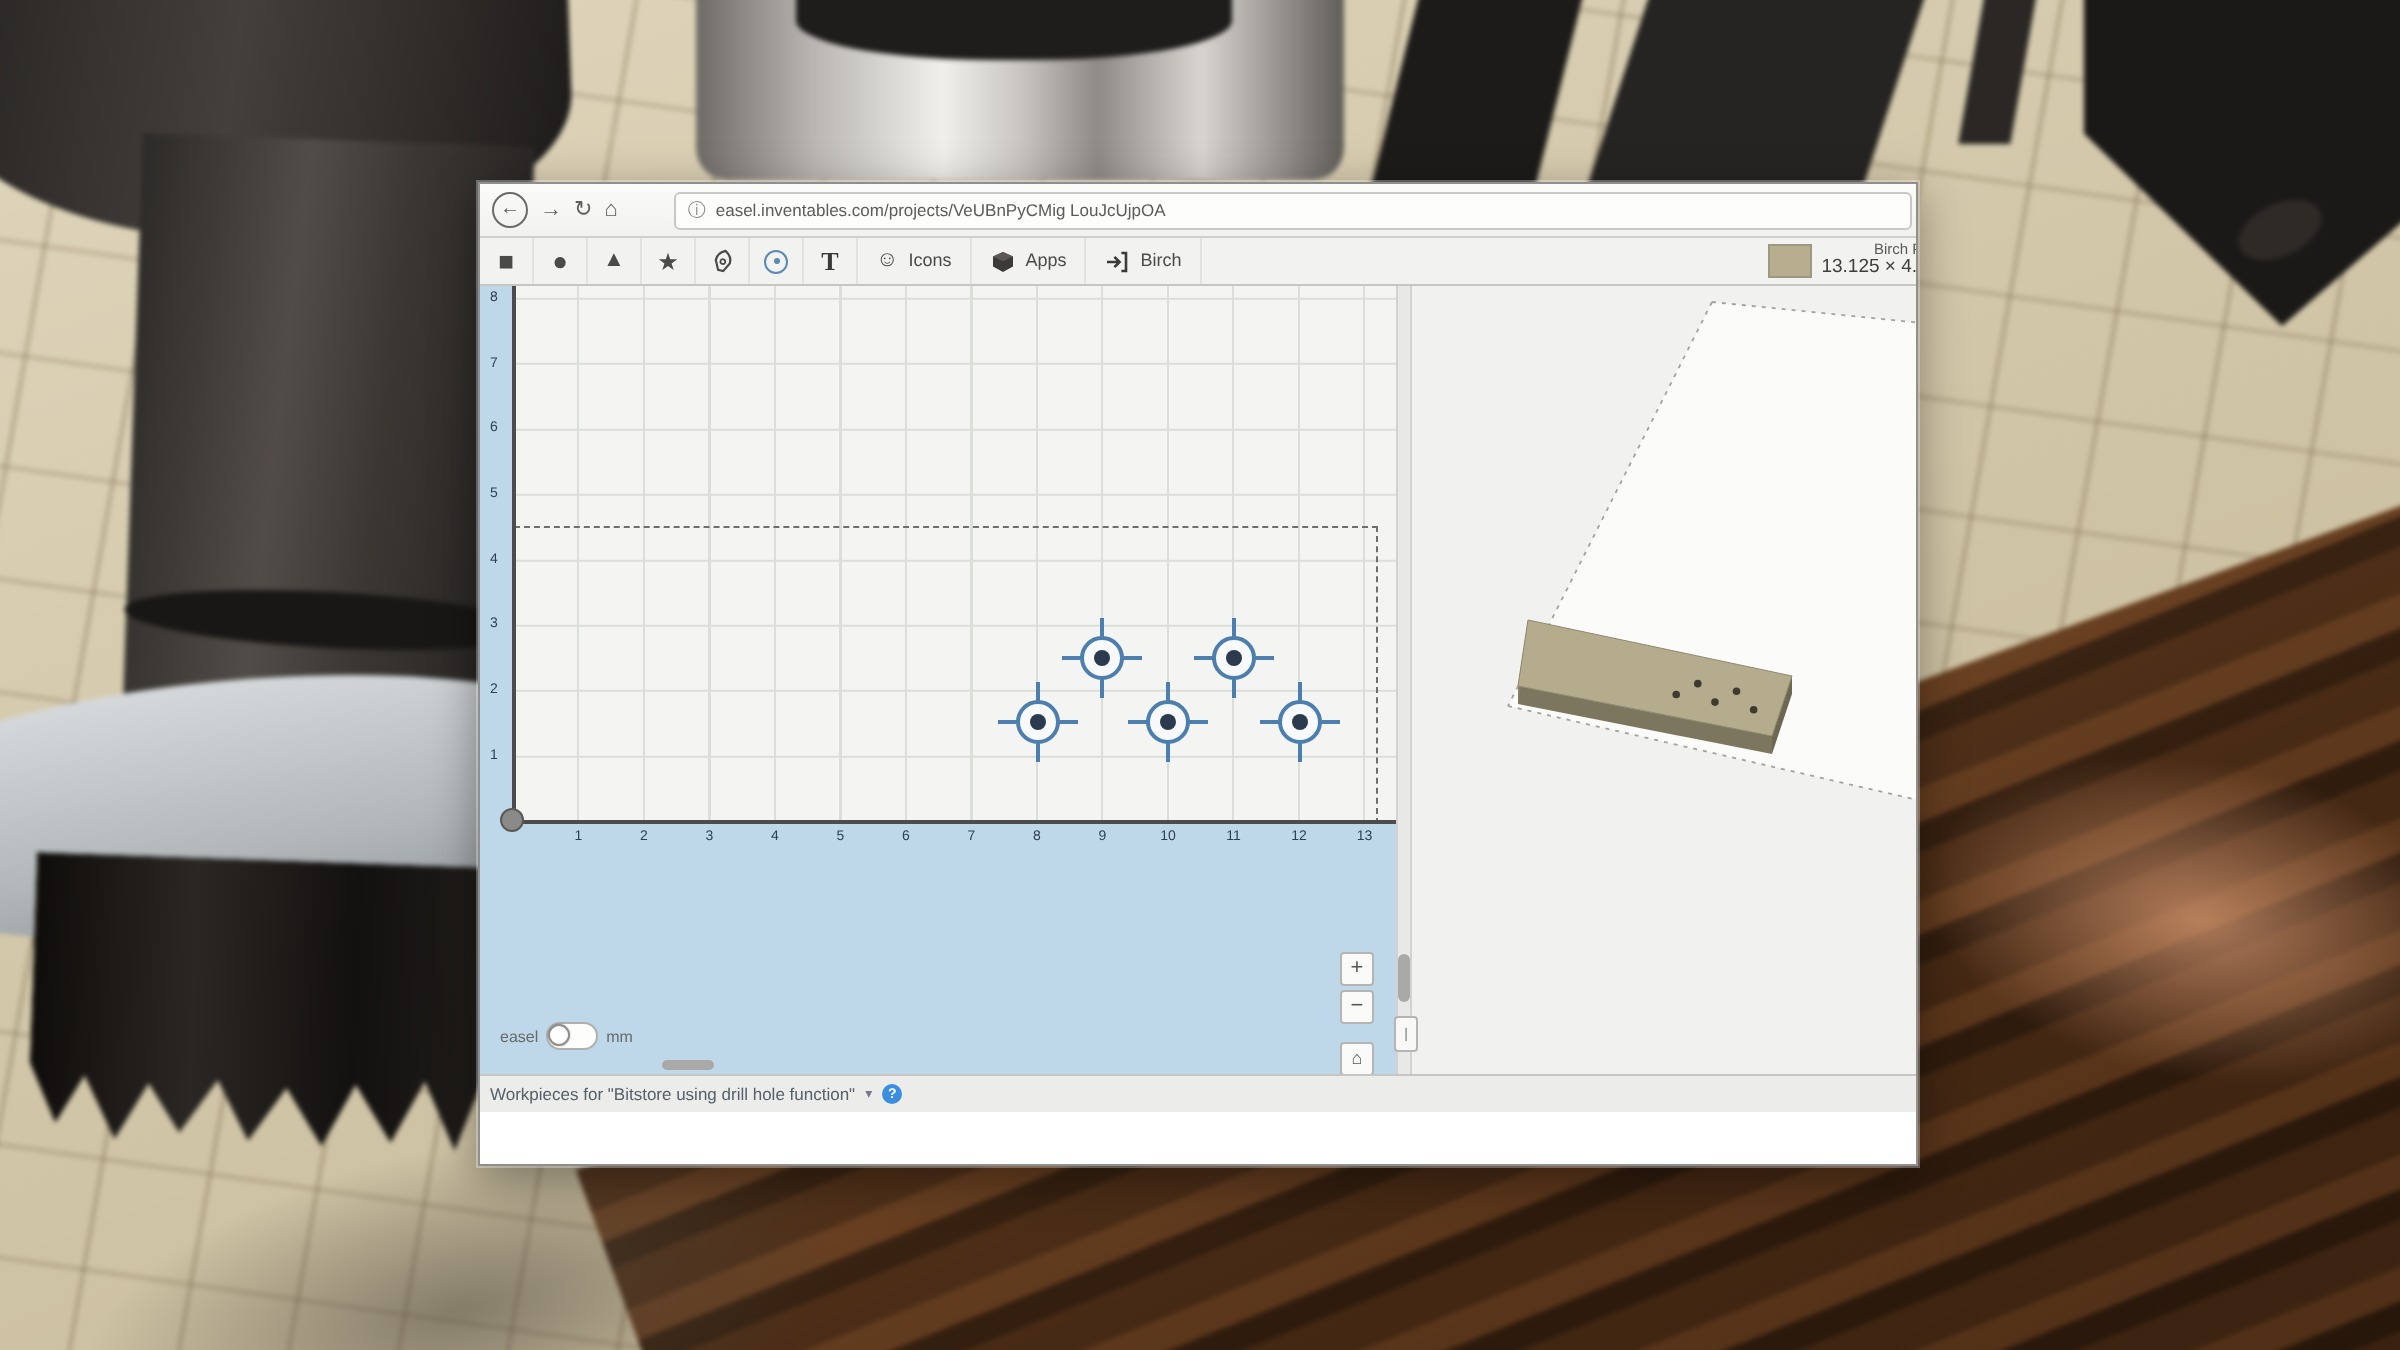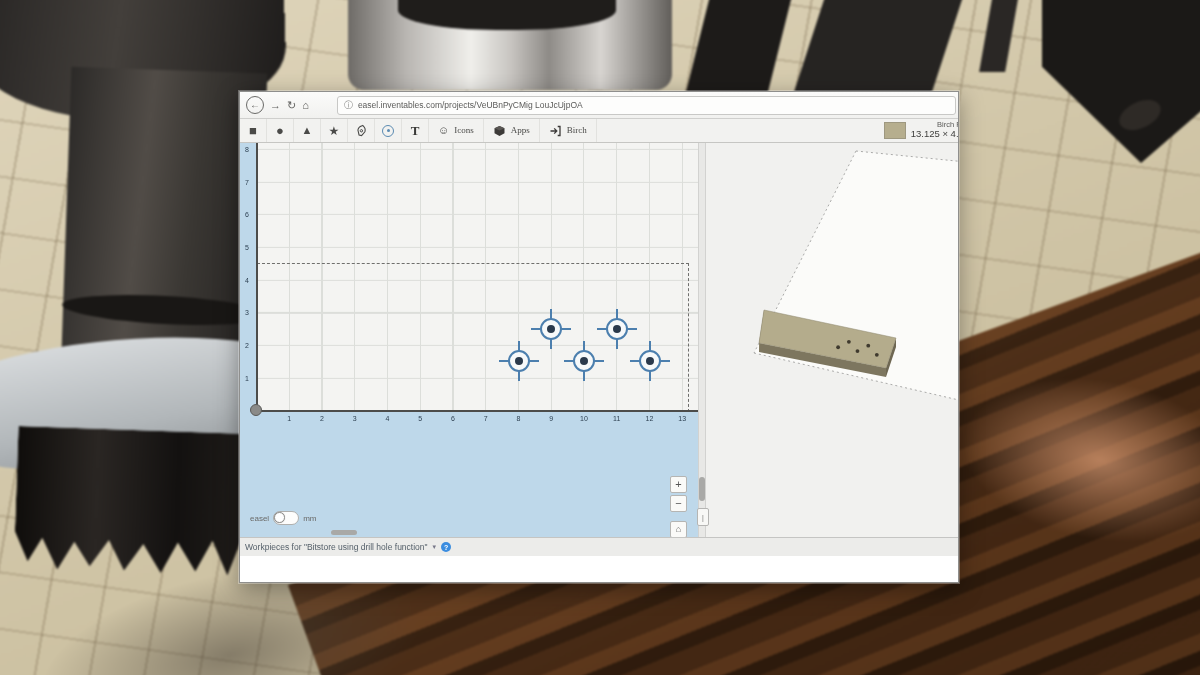--- a/index.html
+++ b/index.html
@@ -65,21 +65,21 @@
   .appbar{height:30px;background:#3c566e;display:flex;align-items:center;padding:0 10px;color:#fff;}
   .appbar .title{font-size:13px;font-weight:600;color:#f2f6f8;margin-left:9px;letter-spacing:.2px;}
   .appbar .star{font-size:10px;color:rgba(255,255,255,.4);margin-left:7px;}
   .menu{font-size:9px;color:#ccd7df;margin-left:17px;}
   .menu:first-of-type{margin-left:24px;}
   .saving{font-size:9px;color:#8da1b0;margin-left:20px;}
   .toolbar{height:23px;background:#f2f2f0;border-bottom:1px solid #c6c6c3;display:flex;align-items:stretch;}
   .tool{width:27px;display:flex;align-items:center;justify-content:center;border-right:1px solid #e2e2df;
     color:#4a4a48;font-size:12px;line-height:1;background:#f2f2f0;border-top:0;border-bottom:0;border-left:0;padding:0;}
   .tool.wide{width:auto;padding:0 9px;gap:5px;font-size:9px;}
-  .tool .lbl{font-size:9px;color:#4a4a48;font-family:Liberation Serif, serif;}
+  .tool .lbl{font-size:9px;color:#4a4a48;}
   .glyph-square{font-size:13px;} .glyph-circle{font-size:13px;} .glyph-tri{font-size:11px;} .glyph-star{font-size:12px;}
   .glyph-T{font-family:"Liberation Serif",serif;font-weight:bold;font-size:13px;color:#3a3a38;}
   .drill-glyph{width:10px;height:10px;border:1.5px solid #5b8bb2;border-radius:50%;position:relative;}
   .drill-glyph::after{content:'';position:absolute;left:50%;top:50%;width:3px;height:3px;margin:-1.5px 0 0 -1.5px;
     background:#5b8bb2;border-radius:50%;}
   .material{margin-left:auto;display:flex;align-items:center;gap:5px;margin-right:-14px;}
   .material .swatch{width:20px;height:15px;background:#b6ae8e;border:1px solid #9e9880;}
   .material .mtxt{text-align:right;line-height:1.15;white-space:nowrap;}
   .material .mname{font-size:7.5px;color:#5a5a58;}
   .material .mdims{font-size:9.5px;color:#3e3e3c;}

